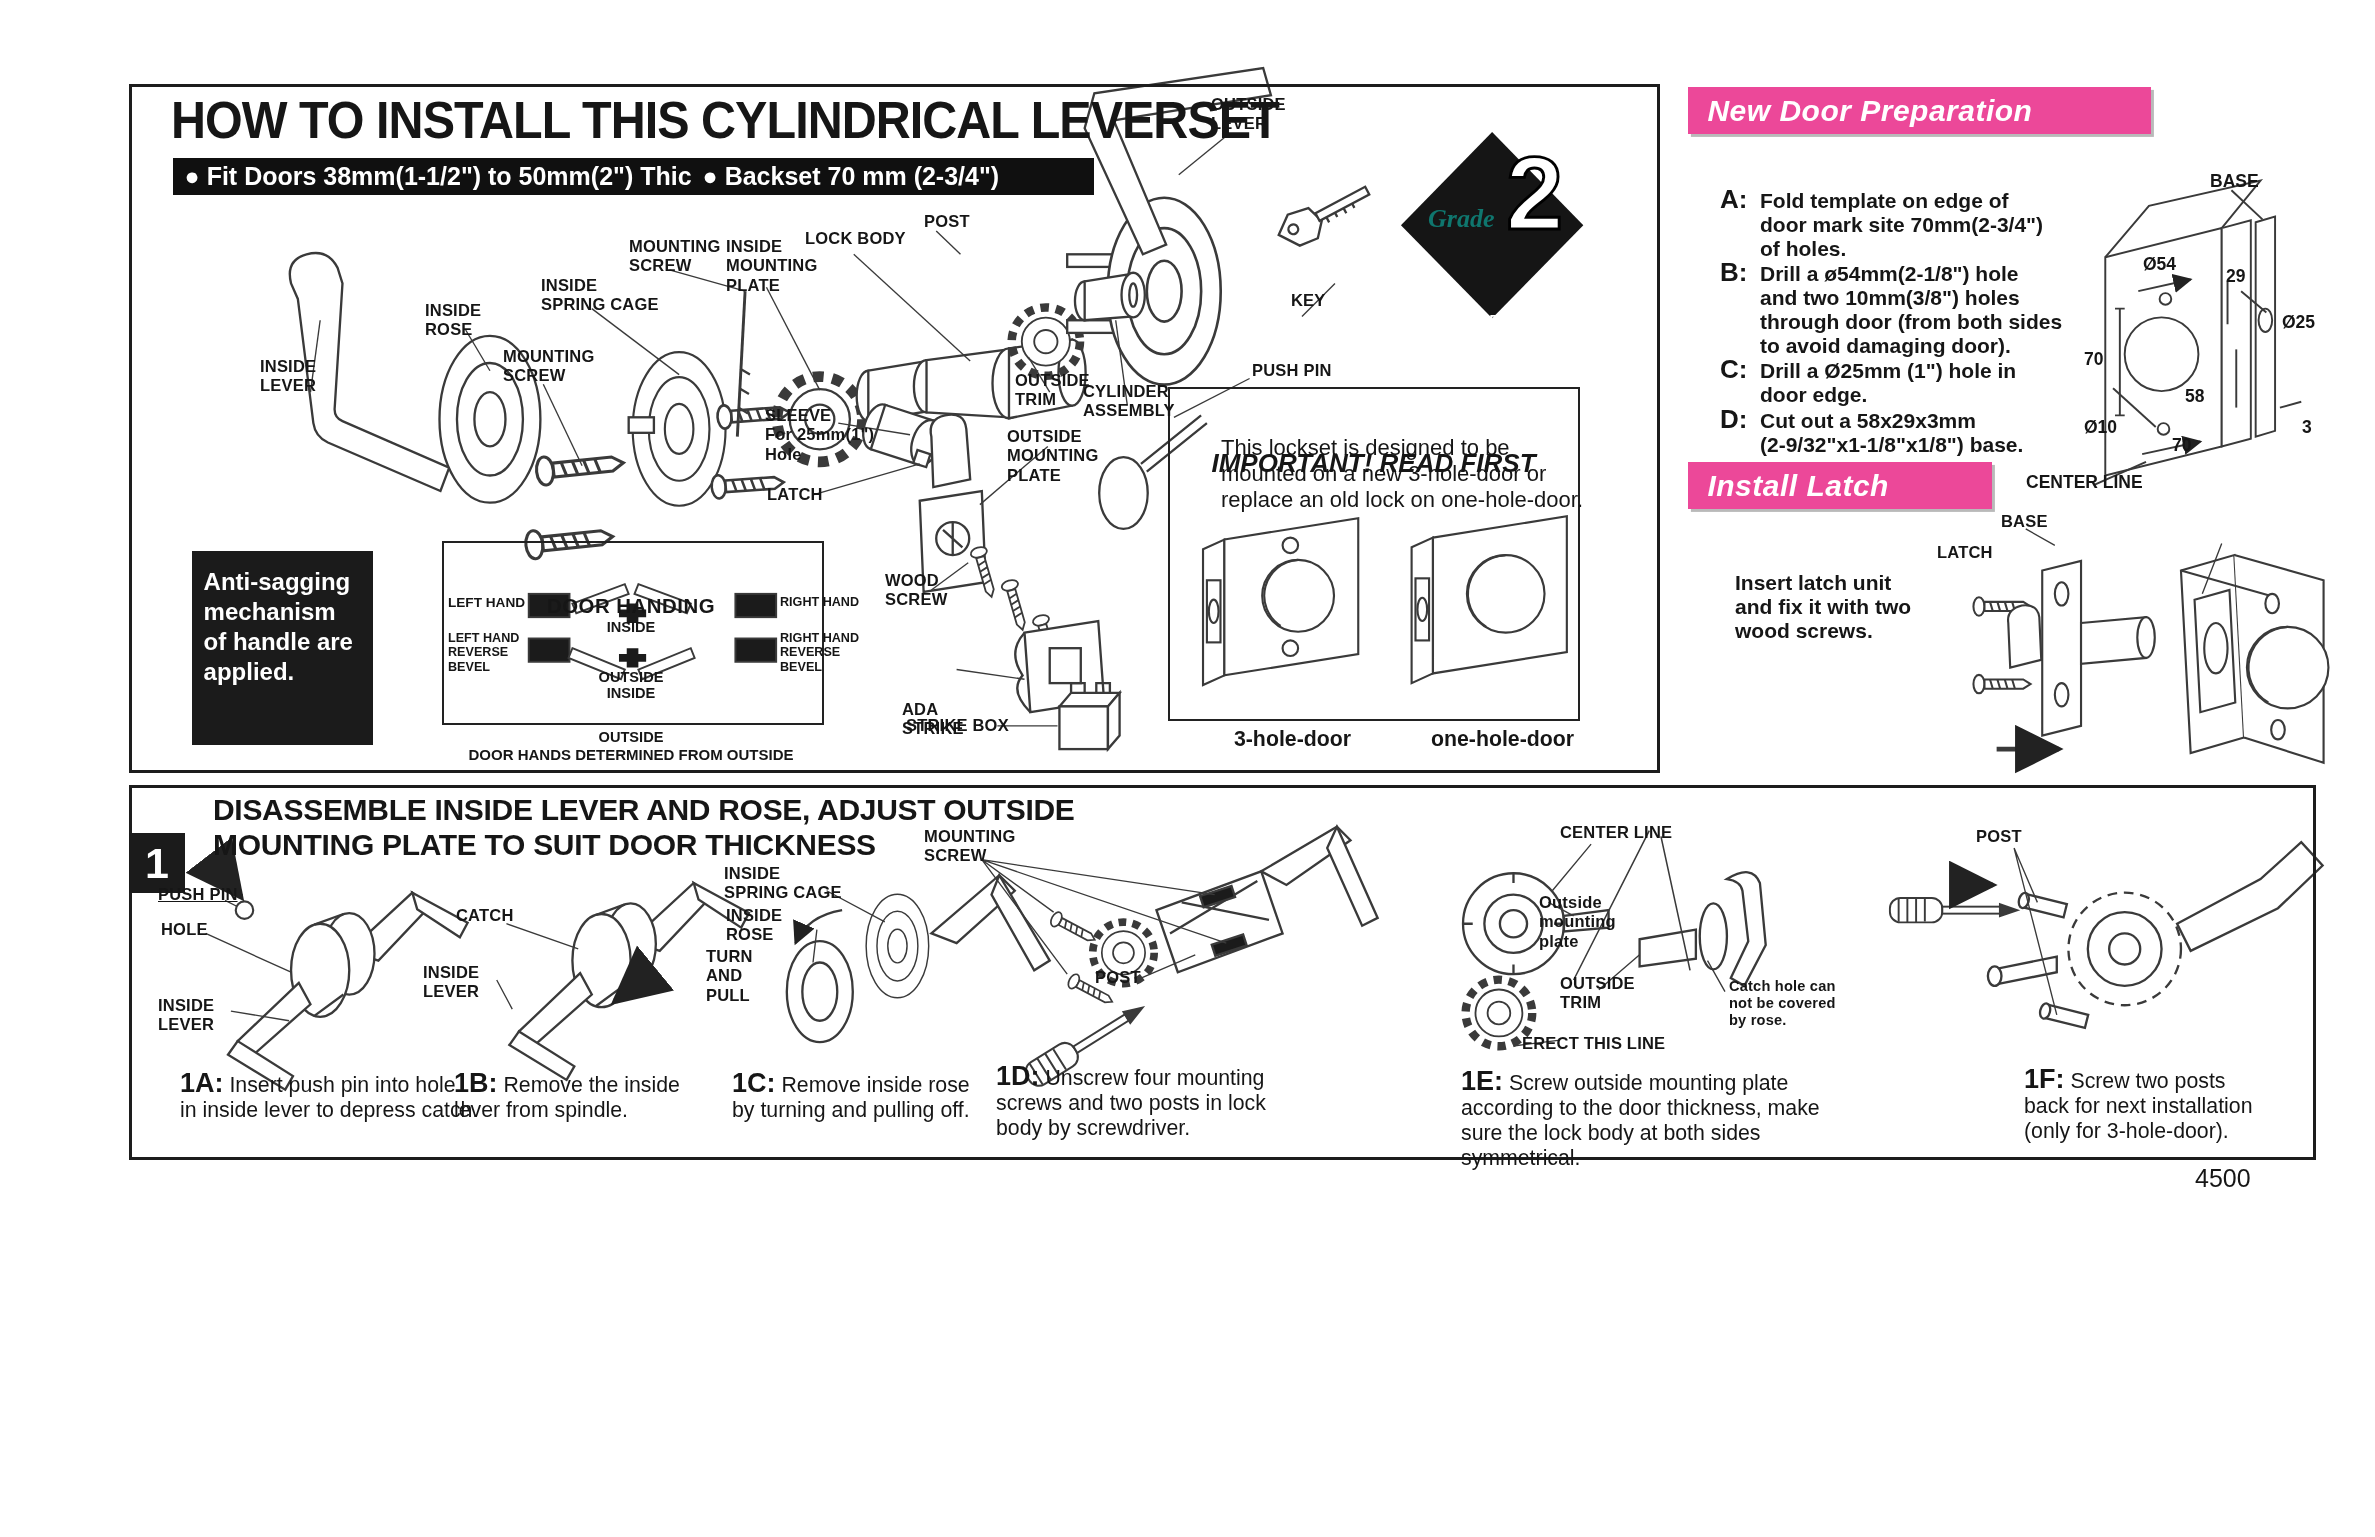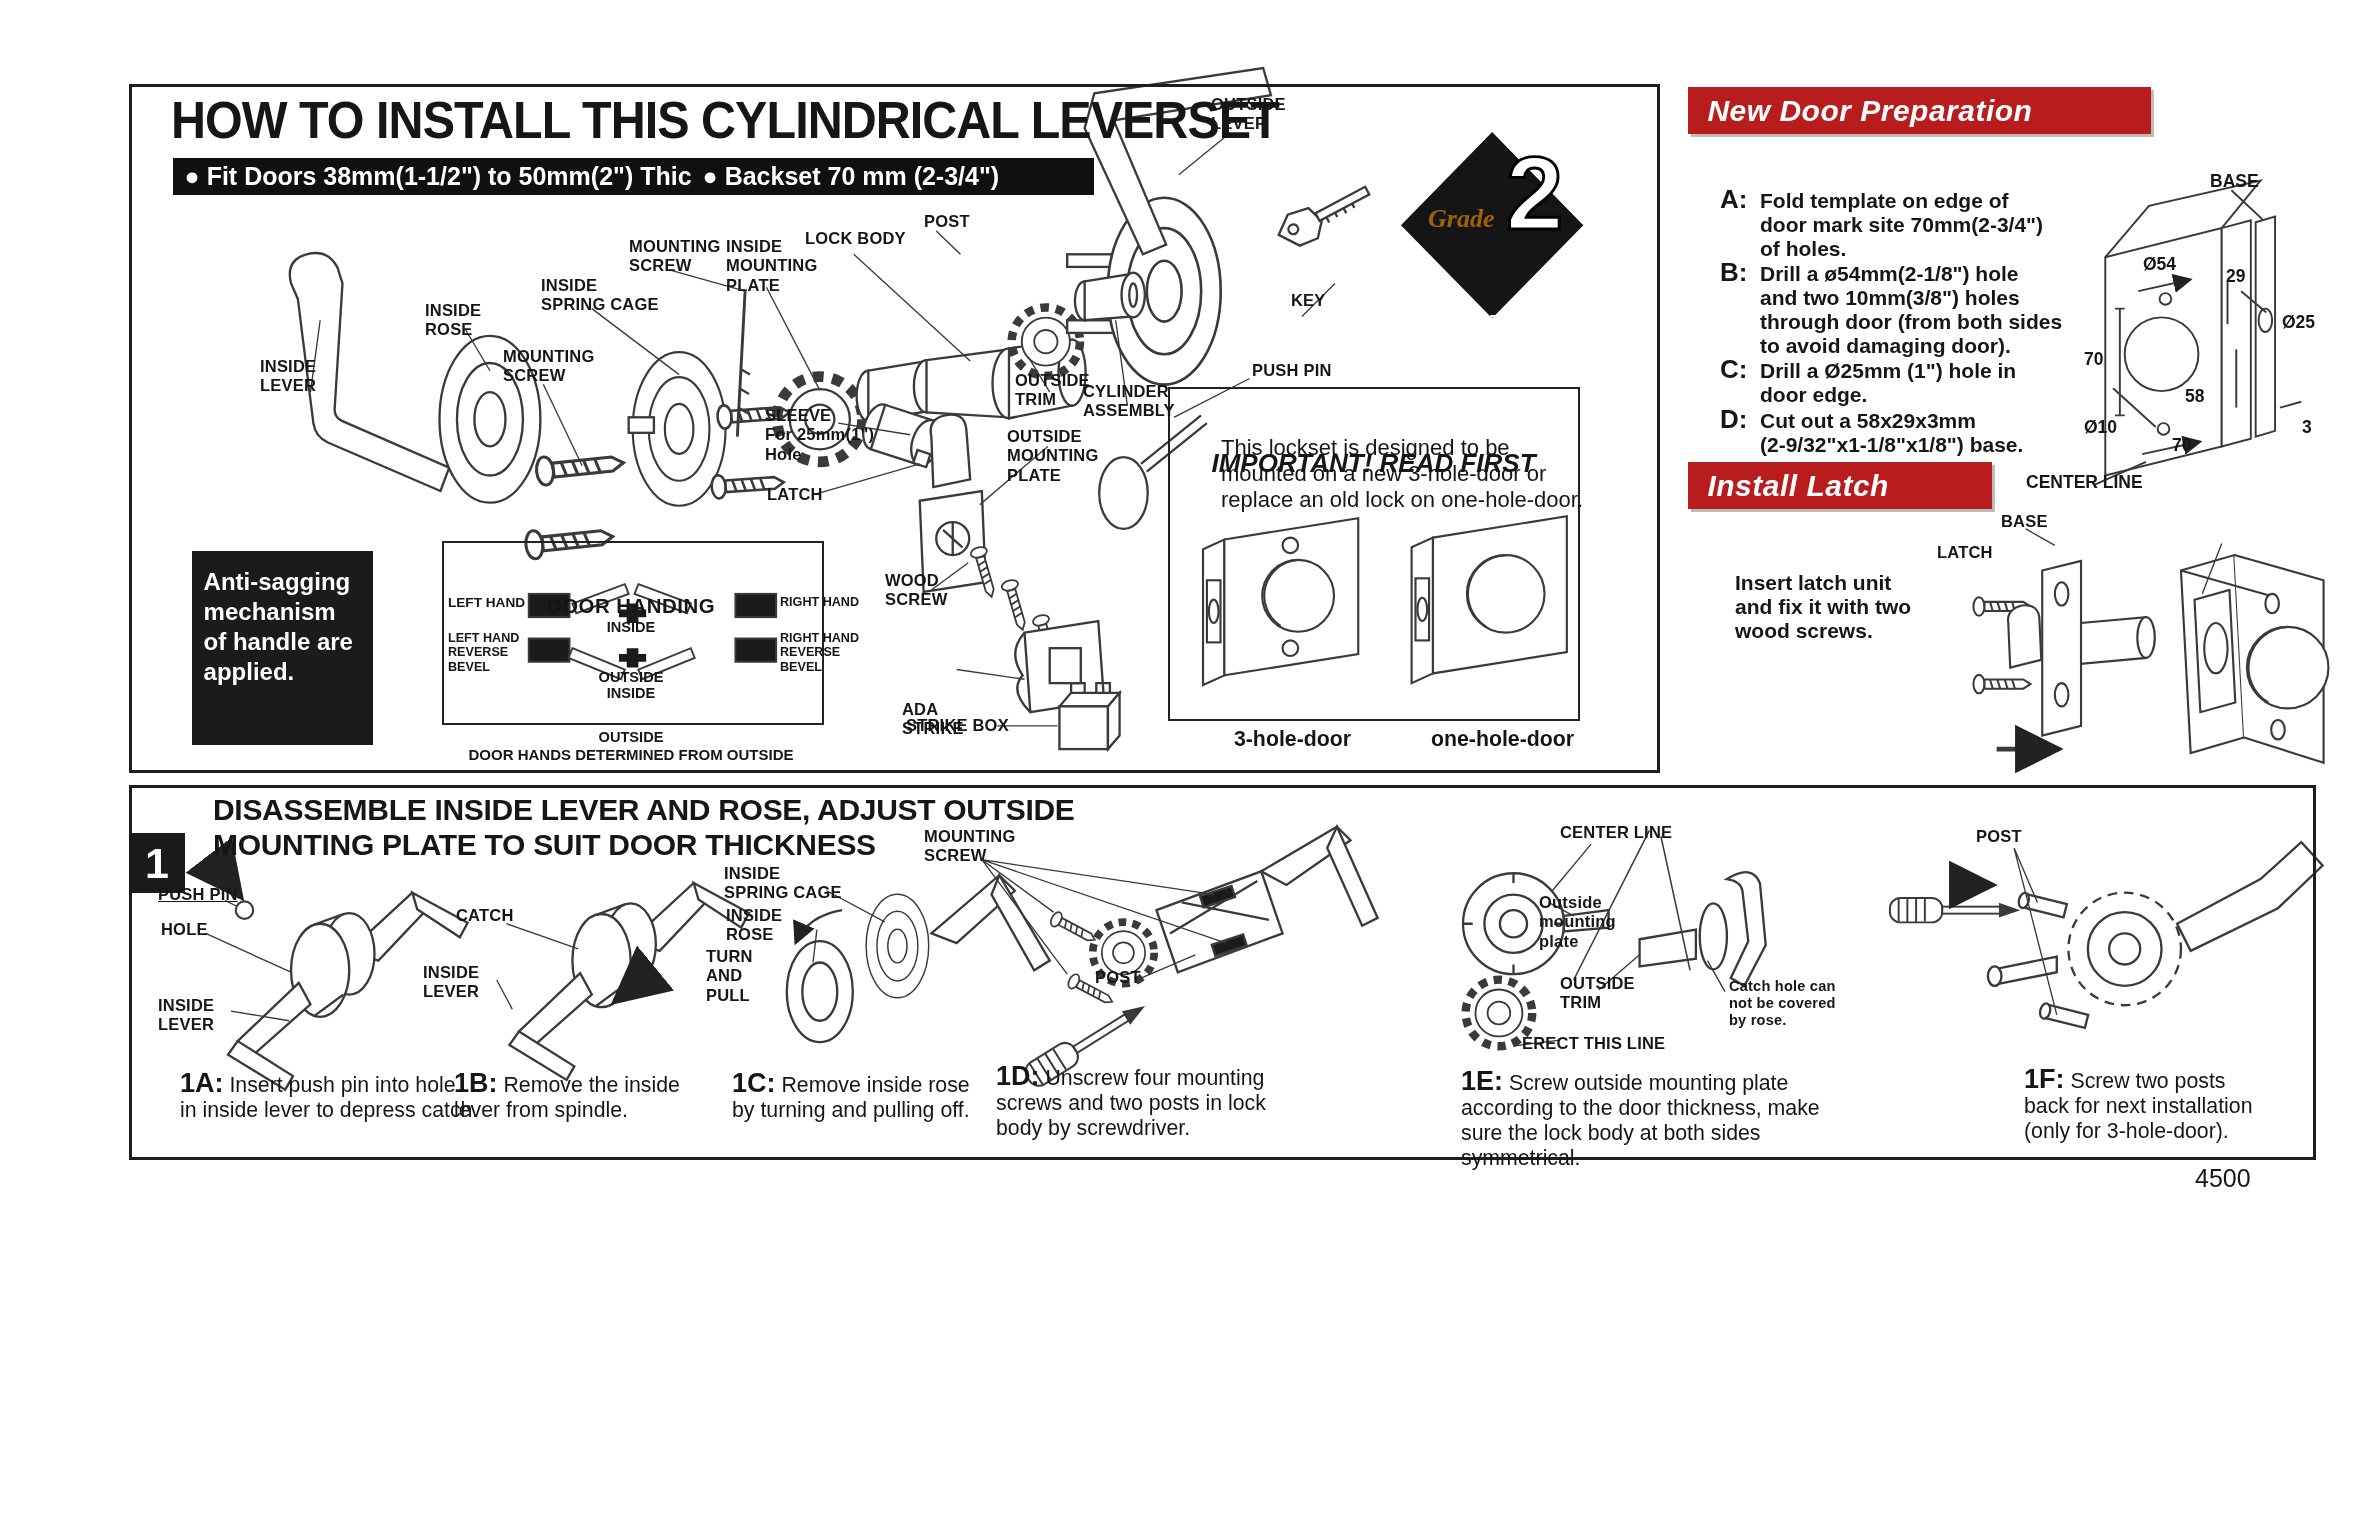--- a/index.html
+++ b/index.html
@@ -6,21 +6,21 @@
   .page{position:relative;width:2375px;height:1537px;background:#ffffff;
         font-family:"Liberation Sans",sans-serif;color:#161616;overflow:hidden;}
   .abs{position:absolute;}
   .panel{position:absolute;border:3.9px solid #1d1d1d;background:transparent;}
   svg.art{position:absolute;left:0;top:0;pointer-events:none;}
   .title{font-weight:bold;font-size:51px;letter-spacing:-1px;transform:scaleX(.95);
          transform-origin:left top;white-space:nowrap;}
   .specbar{position:absolute;top:158px;height:37px;background:#101010;color:#fff;
            font-size:25px;font-weight:bold;display:flex;align-items:center;
            padding:0 11.6px;white-space:nowrap;}
-  .hbar{position:absolute;background:#b91c1c;color:#fff;display:flex;align-items:center;
+  .hbar{position:absolute;background:#ec4899;color:#fff;display:flex;align-items:center;
         padding-left:19.4px;font-style:italic;font-weight:bold;font-size:30px;
         letter-spacing:0.5px;box-shadow:2.9px 2.9px 0 #b9b9b9;}
   .lbl{position:absolute;font-weight:bold;font-size:16.5px;line-height:1.18;
        white-space:pre-line;letter-spacing:0.2px;}
   .lbl-sm{font-size:14.6px;font-weight:bold;}
   .cap{position:absolute;font-size:21.3px;line-height:25px;width:320px;}
   .cap .cap-id{font-size:27px;font-weight:bold;}
   .cap .cap-tx{white-space:pre-line;}
   .prep-key{position:absolute;font-size:26px;font-weight:bold;}
   .prep-tx{position:absolute;font-size:21px;font-weight:bold;line-height:24px;
@@ -336,21 +336,21 @@
   <div class="abs" style="left:1168px;top:387px;width:408px;height:330px;border:2.9px solid #222;"></div>
   <div class="abs" style="left:442px;top:541px;width:378px;height:180px;border:2.9px solid #222;background:rgba(255,255,255,.0);"></div>
 
   <div class="abs title" style="left:171px;top:91px;">HOW TO INSTALL THIS CYLINDRICAL LEVERSET</div>
   <div class="specbar" style="left:173px;width:514px;">● Fit Doors 38mm(1-1/2") to 50mm(2") Thick</div>
   <div class="specbar" style="left:691px;width:380px;">● Backset 70 mm (2-3/4")</div>
 
   <svg class="art" width="2375" height="1537" viewBox="0 0 2448 1584">
     <polygon points="1538,136 1632,232 1538,328 1444,232" fill="#151515"></polygon>
   </svg>
-  <div class="abs" style="left:1428px;top:204px;color:#a16207;font:italic bold 26px 'Liberation Serif',serif;">Grade</div>
+  <div class="abs" style="left:1428px;top:204px;color:#0f766e;font:italic bold 26px 'Liberation Serif',serif;">Grade</div>
   <div class="abs" style="left:1506px;top:142px;color:#fff;font-size:103px;font-weight:900;
        -webkit-text-stroke:2.9px #000;line-height:1;">2</div>
   <div class="abs ctr" style="left:1405px;top:264px;width:177px;color:#fff;font-style:italic;
        font-weight:bold;font-size:16.5px;letter-spacing:1px;">COMMERCIAL</div>
 
   <div class="lbl" style="left:1211px;top:95px;">OUTSIDE
 LEVER</div>
 
   <div class="lbl" style="left:924px;top:212px;">POST</div>
   <div class="lbl" style="left:805px;top:229px;">LOCK BODY</div>

